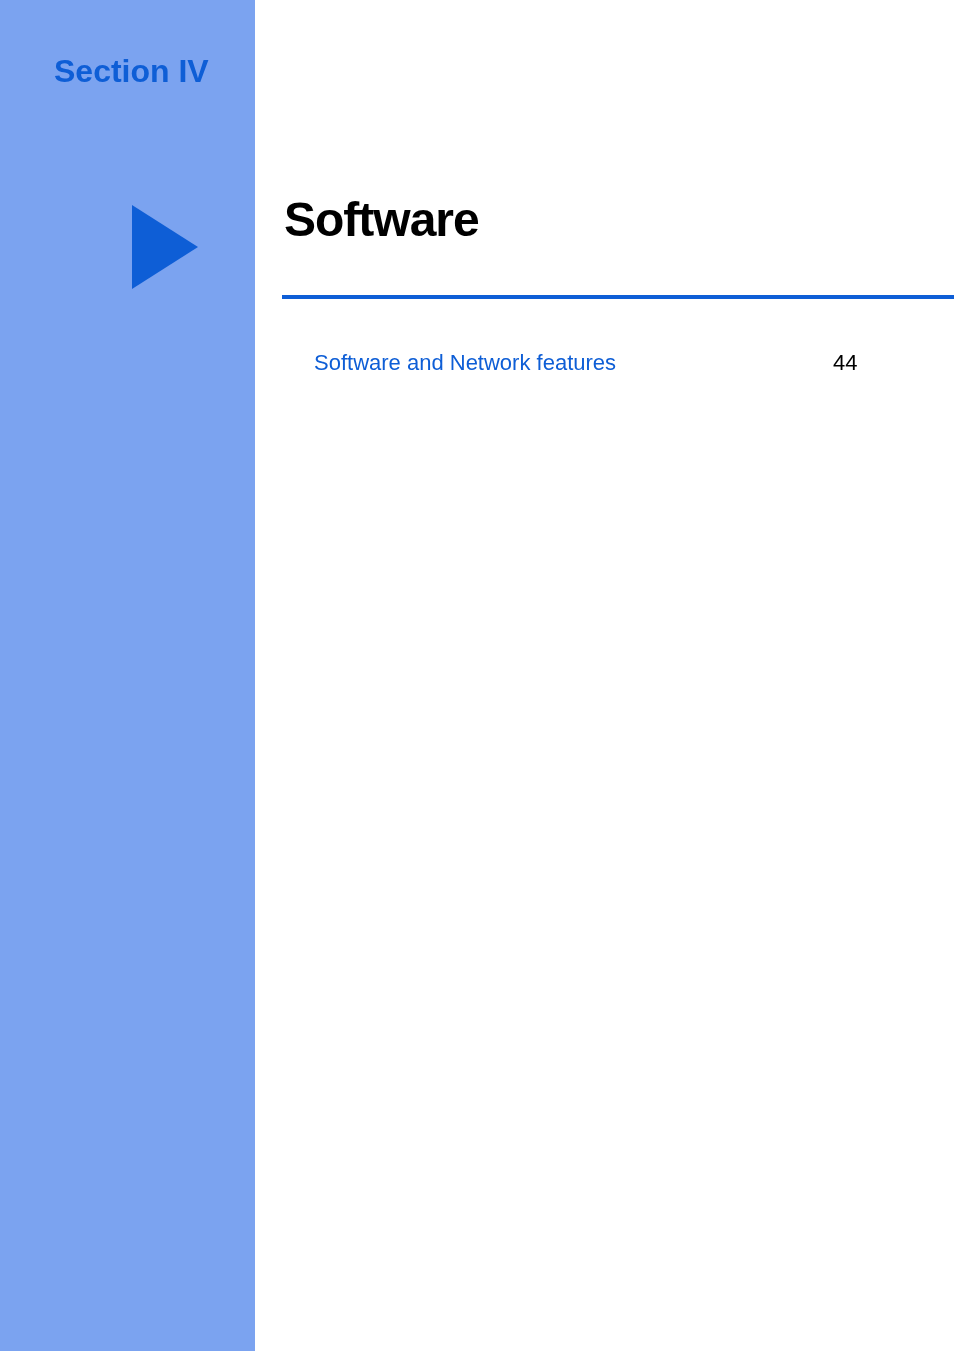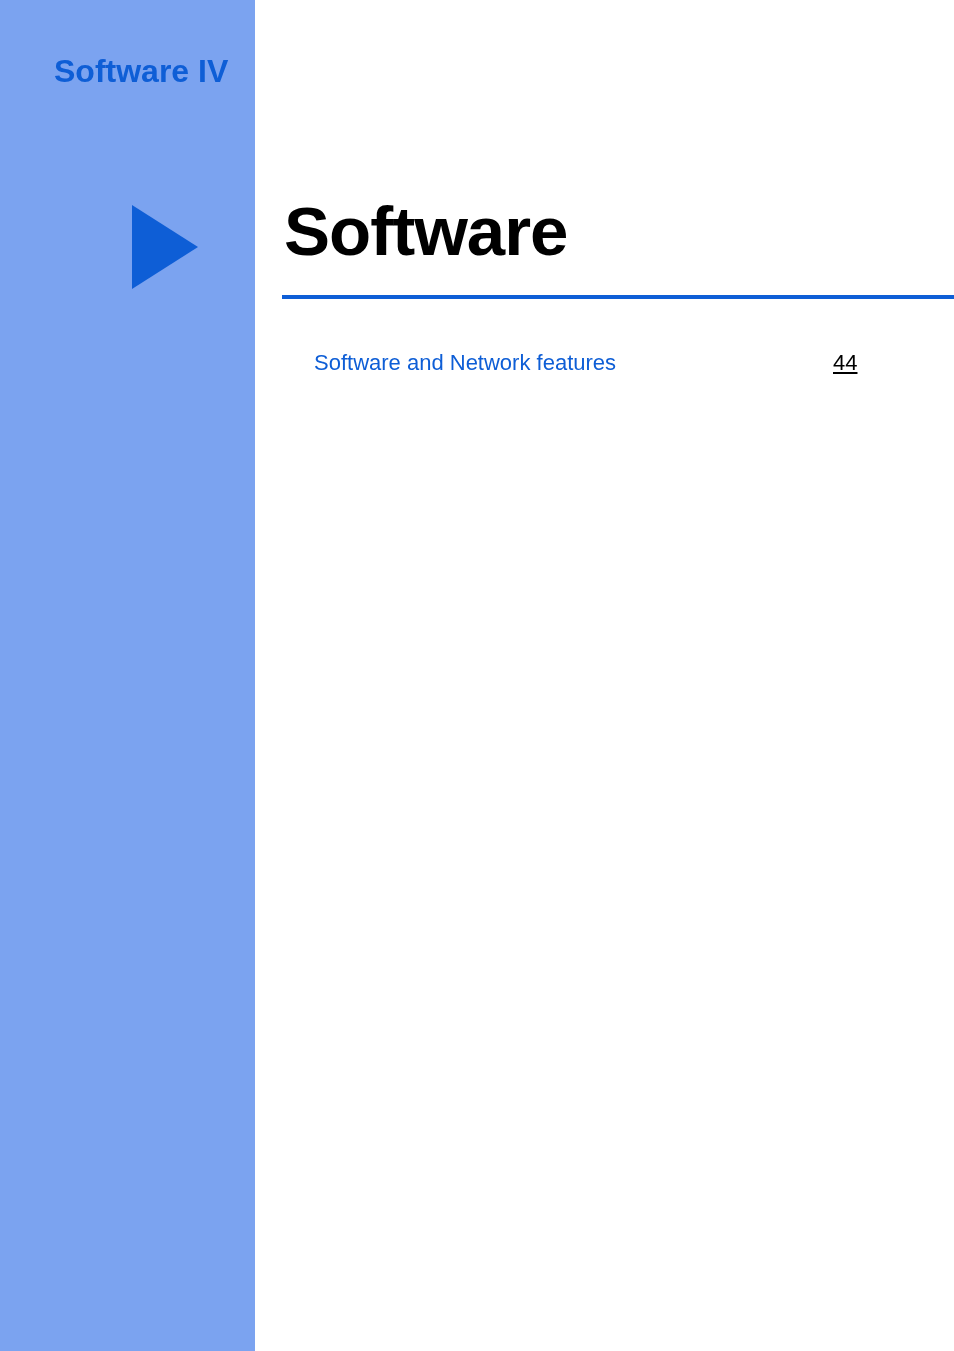--- a/index.html
+++ b/index.html
@@ -39,21 +39,21 @@
       height: 0;
       border-top: 42px solid transparent;
       border-bottom: 42px solid transparent;
       border-left: 66px solid #0e5ed6;
     }
     .section-title {
       position: absolute;
       left: 284px;
       top: 192px;
       color: #000000;
-      font-size: 69px;
+      font-size: 48px;
       font-weight: bold;
       letter-spacing: -1px;
     }
     .title-rule {
       position: absolute;
       left: 282px;
       top: 295px;
       width: 674px;
       height: 4px;
       background: #0e5ed6;
@@ -66,29 +66,28 @@
       font-size: 22px;
       font-weight: normal;
     }
     .toc-page {
       position: absolute;
       left: 833px;
       top: 350px;
       color: #000000;
       font-size: 22px;
       font-weight: normal;
-      text-decoration: underline;
     }
   </style>
 </head>
 <body>
 
 <div class="sidebar"></div>
 
-<div class="section-label">Software IV</div>
+<div class="section-label">Section IV</div>
 
 <div class="triangle-marker"></div>
 
 <div class="section-title">Software</div>
 
 <div class="title-rule"></div>
 
 <div class="toc-entry">Software and Network features</div>
 
 <div class="toc-page">44</div>

